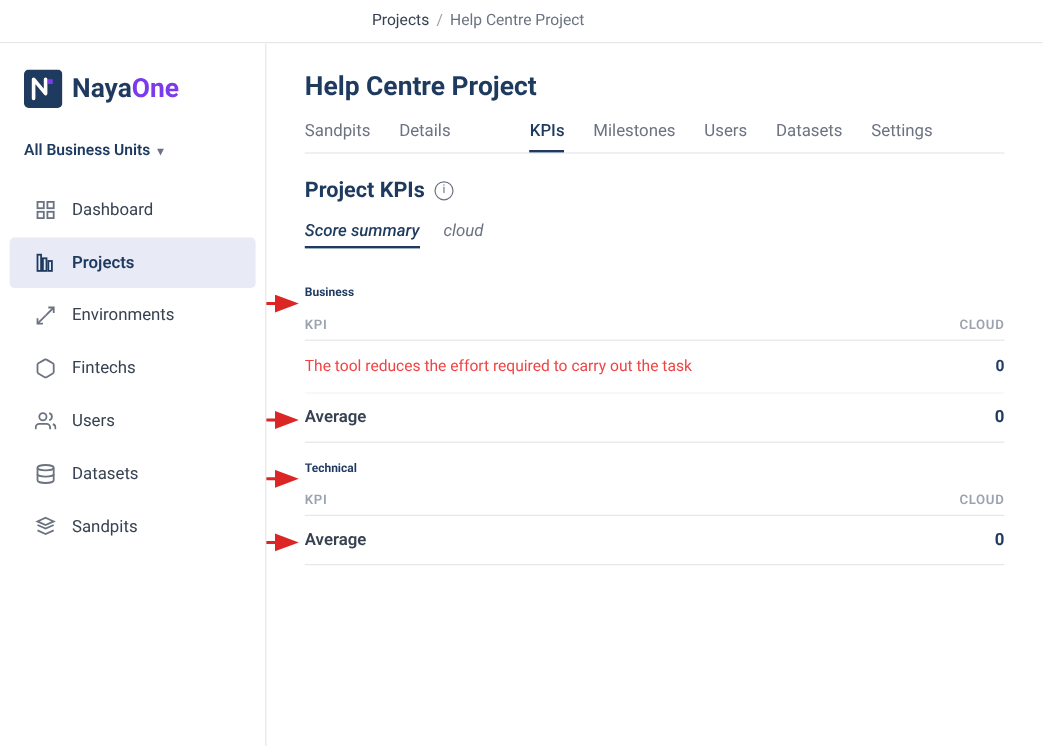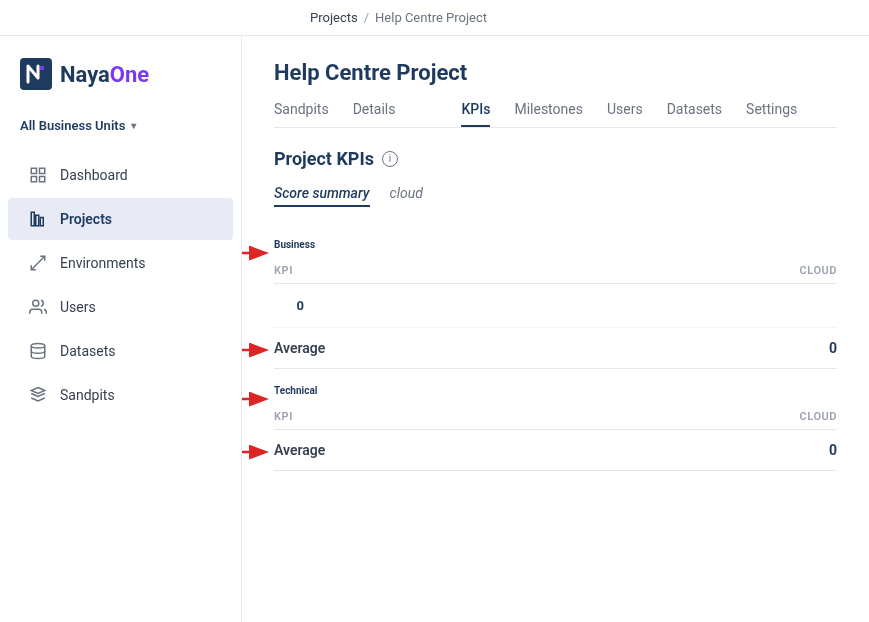--- a/index.html
+++ b/index.html
@@ -18,21 +18,21 @@
       padding-left: 310px;
     }
     .breadcrumb-link { color: #374151; text-decoration: none; font-size: 13px; }
     .breadcrumb-sep { color: #9ca3af; }
     .breadcrumb-current { color: #6b7280; font-size: 13px; }
 
     .app-body { display: flex; flex: 1; overflow: hidden; }
 
     
     .sidebar {
-      width: 242px;
+      width: 222px;
       background: #fff;
       border-right: 1px solid #e5e7eb;
       flex-shrink: 0;
       display: flex;
       flex-direction: column;
       padding-top: 10px;
     }
 
     .logo-area {
       display: flex;
@@ -249,20 +249,28 @@
             <polyline points="9,21 3,21 3,15"></polyline>
             <path d="M21 3l-9 9"></path>
             <path d="M3 21l9-9"></path>
           </svg>
       </span>
       <span>Environments</span>
     </div>
     <div class="nav-item">
       <span class="nav-icon">
         <svg width="18" height="18" viewBox="0 0 24 24" fill="none" stroke="#6b7280" stroke-width="2">
+            <path d="M21 16V8a2 2 0 00-1-1.73l-7-4a2 2 0 00-2 0l-7 4A2 2 0 003 8v8a2 2 0 001 1.73l7 4a2 2 0 002 0l7-4A2 2 0 0021 16z"></path>
+          </svg>
+      </span>
+      <span>Fintechs</span>
+    </div>
+    <div class="nav-item">
+      <span class="nav-icon">
+        <svg width="18" height="18" viewBox="0 0 24 24" fill="none" stroke="#6b7280" stroke-width="2">
             <path d="M17 21v-2a4 4 0 00-4-4H5a4 4 0 00-4 4v2"></path>
             <circle cx="9" cy="7" r="4"></circle>
             <path d="M23 21v-2a4 4 0 00-3-3.87"></path>
             <path d="M16 3.13a4 4 0 010 7.75"></path>
           </svg>
       </span>
       <span>Users</span>
     </div>
     <div class="nav-item">
       <span class="nav-icon">
@@ -323,20 +331,21 @@
       <div class="kpi-section-header">
         <span class="kpi-section-label">Business</span>
       </div>
 
       <div class="kpi-table-header">
         <span>KPI</span>
         <span>CLOUD</span>
       </div>
 
       <div class="kpi-row">
+        <span class="kpi-row-label">The tool reduces the effort required to carry out the task</span>
         <span class="kpi-row-value">0</span>
       </div>
 
       <div style="position:relative;">
         <svg style="position:absolute;left:-80px;top:10px;" width="80" height="24">
           <defs>
               <marker id="arrowhead2" markerWidth="8" markerHeight="8" refX="6" refY="3" orient="auto">
                 <path d="M0,0 L0,6 L8,3 z" fill="#dc2626"></path>
               </marker>
             </defs>

